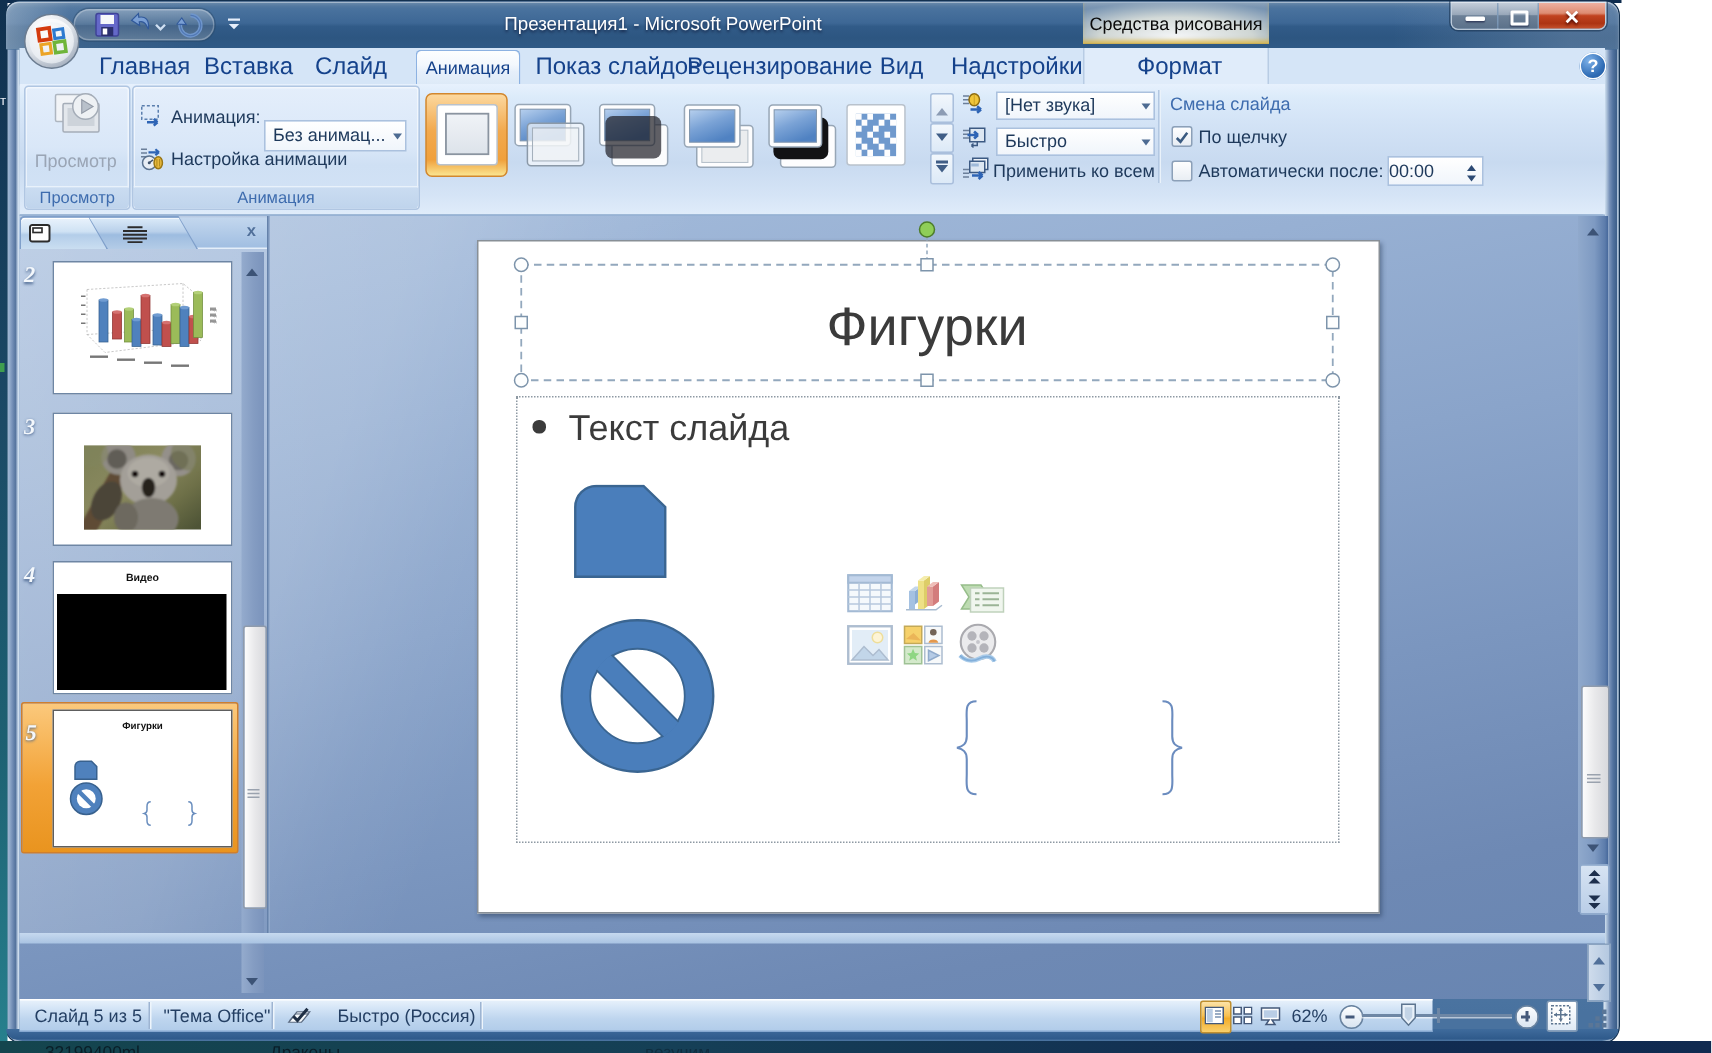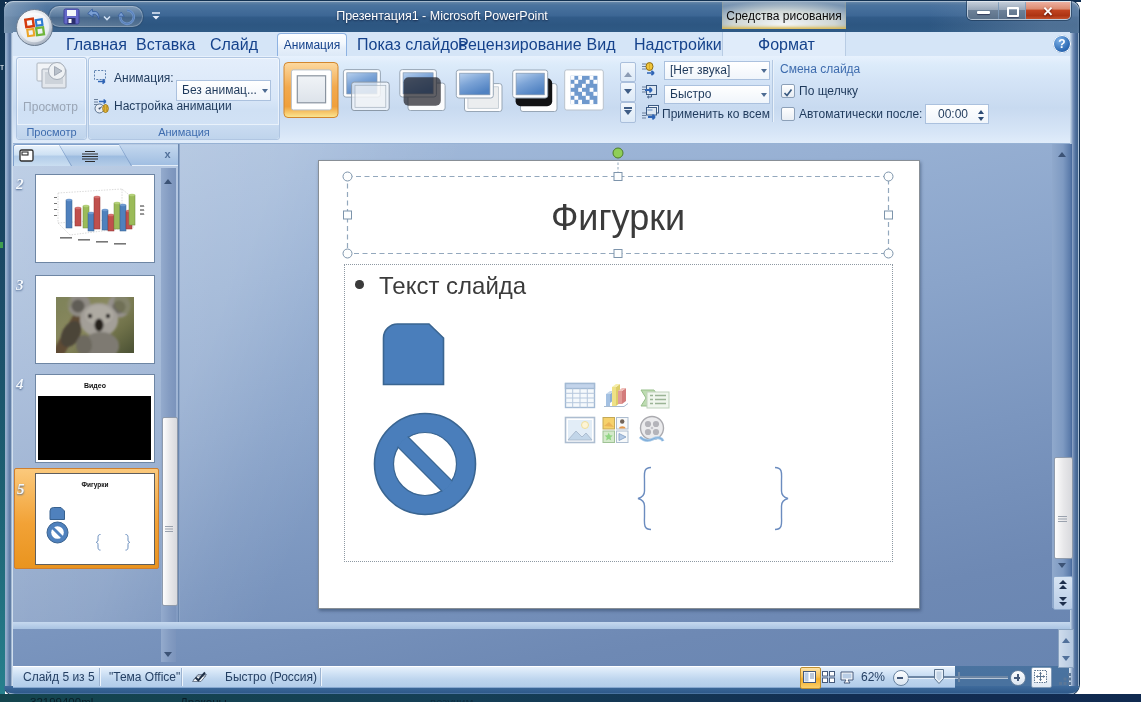--- a/index.html
+++ b/index.html
@@ -275,21 +275,21 @@
   <div class="abs" style="left:772px;top:60px;width:1px;height:62px;background:#b3c8e2;box-shadow:1px 0 0 #eaf2fa;"></div>
   <div class="rtext" style="left:780px;top:62px;color:#3e6cae;">Смена слайда</div>
   <div class="cbx" style="left:781px;top:84px;background:linear-gradient(180deg,#fff,#e6ecf3);">
     <svg width="12" height="12" viewBox="0 0 12 12">
         <path d="M2.5 6 L5 8.5 L9.5 2.5" stroke="#3a5a80" stroke-width="1.7" fill="none"></path>
       </svg>
   </div>
   <div class="rtext" style="left:799px;top:84px;">По щелчку</div>
   <div class="cbx" style="left:781px;top:107px;"></div>
   <div class="rtext" style="left:799px;top:107px;">Автоматически после:</div>
-  <div class="combo" style="left:925px;top:104px;width:62px;height:18px;line-height:18px;"><span style="padding-left:12px;">00:00</span>
+  <div class="combo" style="left:925px;top:104px;width:62px;height:18px;line-height:18px;"><span style="padding-left:0;">00:00</span>
     <div class="arrUp" style="right:4px;left:auto;top:2px;border-width:3.5px;border-bottom-width:4.5px;border-bottom-color:#2c4a74;"></div>
     <div class="arrDn" style="right:4px;left:auto;top:11.5px;border-width:3.5px;border-top-width:4.5px;border-top-color:#2c4a74;"></div>
   </div>
 
   <div class="abs" id="content"></div>
   <div class="abs" id="sheen"></div>
   <div class="abs" id="paneldiv"></div>
 
   <div class="abs" style="left:13px;top:145px;width:165px;height:21px;background:linear-gradient(180deg,#c3d7ee,#9fbde1);box-shadow:inset 0 -1px 0 #e4eef9;"></div>
   <div class="ptab" style="left:49px;top:144px;width:83px;height:22px;background:#7f9fca;clip-path:polygon(0 0,70px 0,100% 100%,0 100%);"></div>

